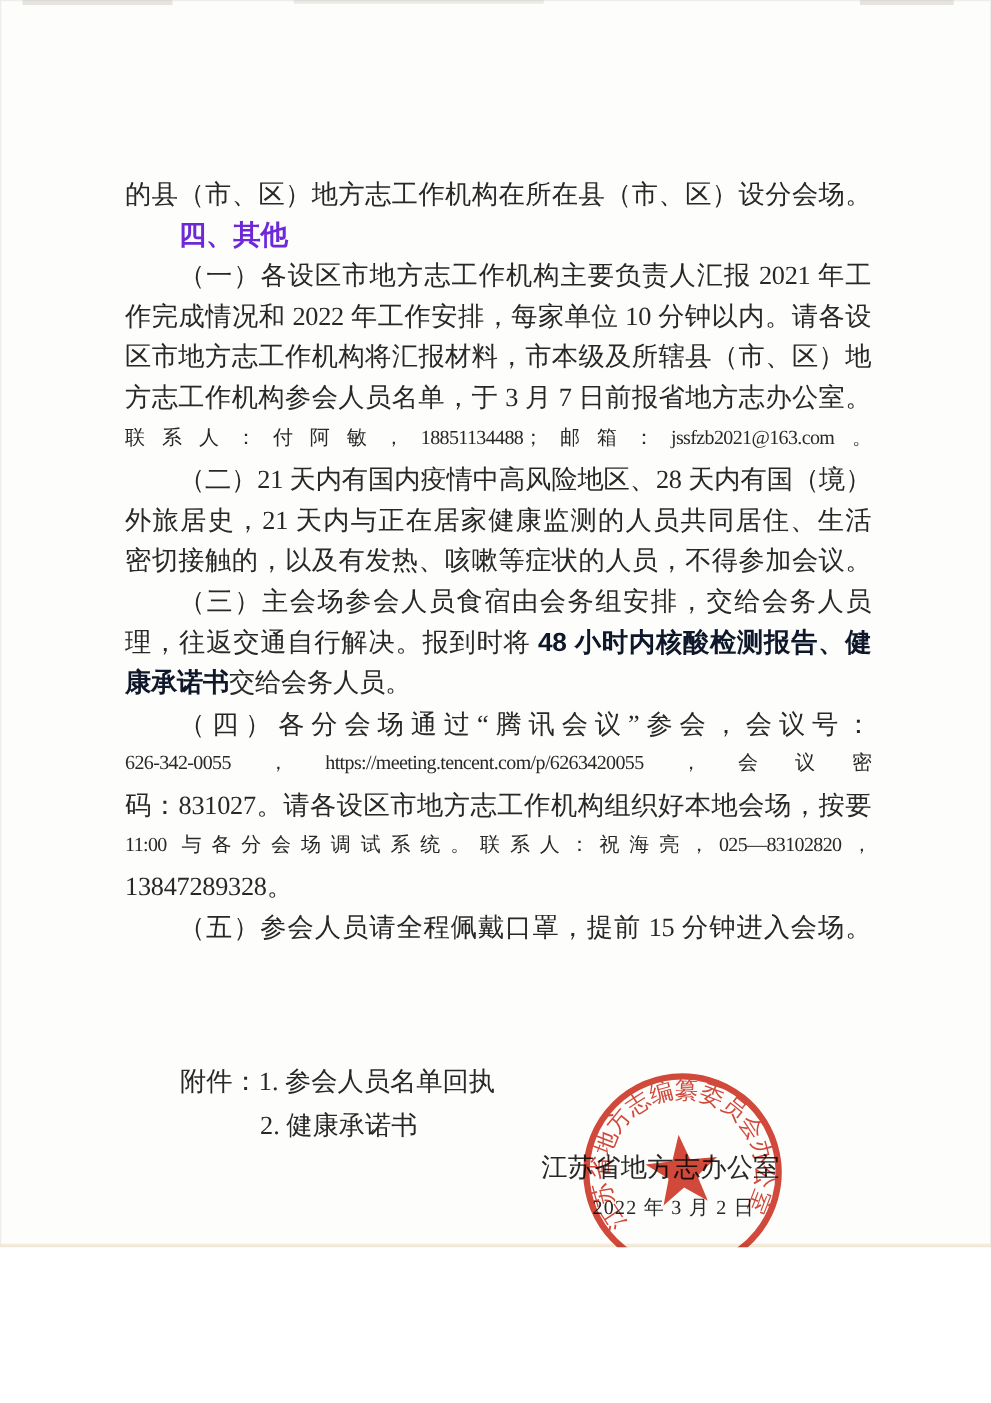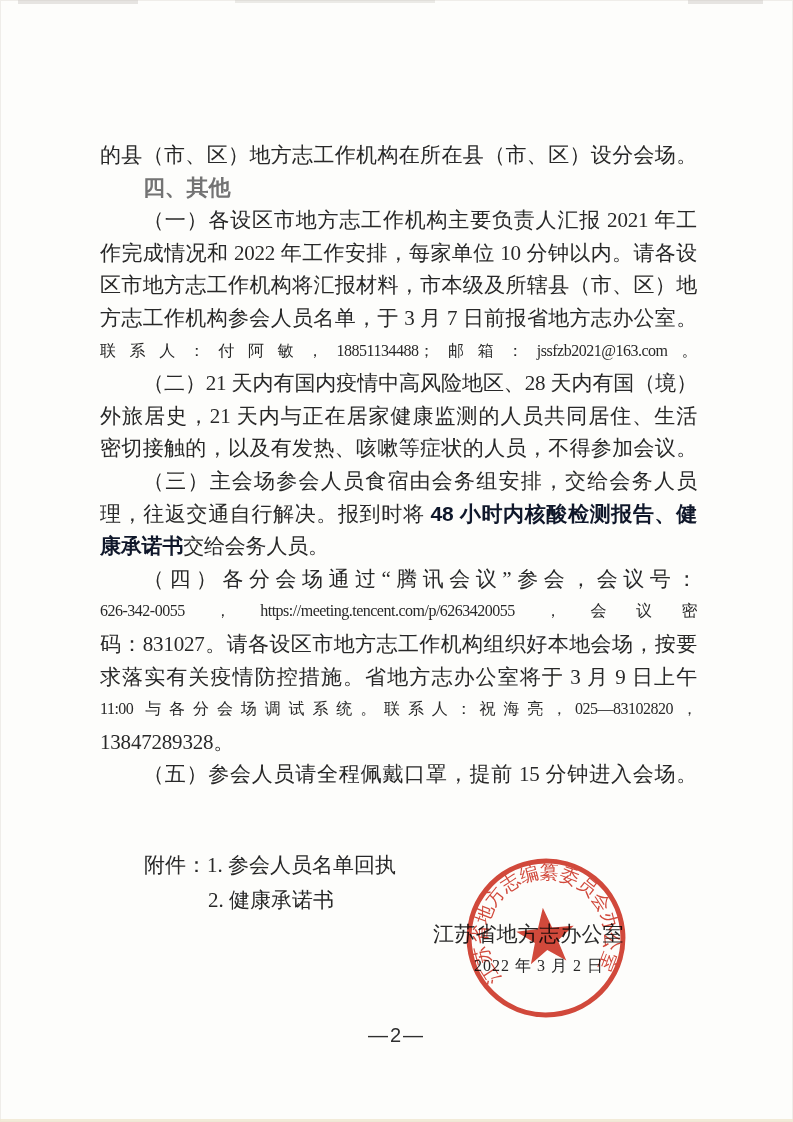--- a/index.html
+++ b/index.html
@@ -1,38 +1,38 @@
 <!DOCTYPE html>
 <html><head>
 <meta charset="utf-8">
 <style>
   html,body { margin:0; padding:0; background:#ffffff; }
   .page {
-    position:relative; width:793px; height:1122px;
+    position:relative; width:793px; height:998px;
     background:#fdfdfb; overflow:hidden;
     font-family:"Liberation Serif","DejaVu Serif",serif;
     color:#282828;
     box-shadow: inset 0 0 0 1px #efede9;
     text-decoration: underline;
   }
   
   .smudge { position:absolute; background:#c9c6c1; pointer-events:none; }
   .smudge.s1 { left:18px; top:0; width:120px; height:4px; opacity:.45; }
   .smudge.s2 { left:235px; top:0; width:200px; height:3px; opacity:.35; }
   .smudge.s3 { left:688px; top:0; width:75px; height:4px; opacity:.45; }
   .smudge.s4 { left:0; bottom:0; width:793px; height:3px; background:#efe6cf; opacity:.8; }
 
   .textblock { position:absolute; left:100px; top:139px; width:597px; font-size:21px; letter-spacing:-0.2px; }
   .line { height:32.6px; line-height:32.6px; overflow:hidden; }
   .line.just { text-align:justify; text-align-last:justify; }
   .line.indent { text-indent:43px; }
   .line.tight { font-size:16px; letter-spacing:-0.5px; }
   .heading {
     font-family:"Liberation Sans","DejaVu Sans",sans-serif;
-    font-weight:700; font-size:22px; color:#737373;
+    font-weight:700; font-size:22px; color:#6d28d9;
     padding-left:43px;
   }
   .bold {
     font-family:"Liberation Sans","DejaVu Sans",sans-serif;
     font-weight:700; color:#0f172a;
   }
 
   .attachments { position:absolute; left:144px; top:824px; font-size:21px;margin-top:24px; }
   .att-row { height:35px; line-height:35px; white-space:nowrap; }
   .att-row.second { margin-left:64px; }
@@ -77,21 +77,20 @@
     <div class="line just">外旅居史，21 天内与正在居家健康监测的人员共同居住、生活</div>
     <div class="line just">密切接触的，以及有发热、咳嗽等症状的人员，不得参加会议。</div>
 
     <div class="line just indent">（三）主会场参会人员食宿由会务组安排，交给会务人员</div>
     <div class="line just"><span>理，往返交通自行解决。报到时将 </span><span class="bold">48 小时内核酸检测报告、健</span></div>
     <div class="line"><span class="bold">康承诺书</span><span>交给会务人员。</span></div>
 
     <div class="line just indent">（四）各分会场通过“腾讯会议”参会，会议号：</div>
     <div class="line just tight">626-342-0055，https://meeting.tencent.com/p/6263420055，会议密</div>
     <div class="line just">码：831027。请各设区市地方志工作机构组织好本地会场，按要</div>
-    <div class="line just">求落实有关疫情防控措施。省地方志办公室将于 3 月 9 日上午</div>
     <div class="line just tight">11:00 与各分会场调试系统。联系人：祝海亮，025—83102820，</div>
     <div class="line">13847289328。</div>
 
     <div class="line just indent">（五）参会人员请全程佩戴口罩，提前 15 分钟进入会场。</div>
   </div>
 
   <div class="attachments">
     <div class="att-row"><span>附件：</span><span>1. 参会人员名单回执</span></div>
     <div class="att-row second"><span>2. 健康承诺书</span></div>
   </div>

